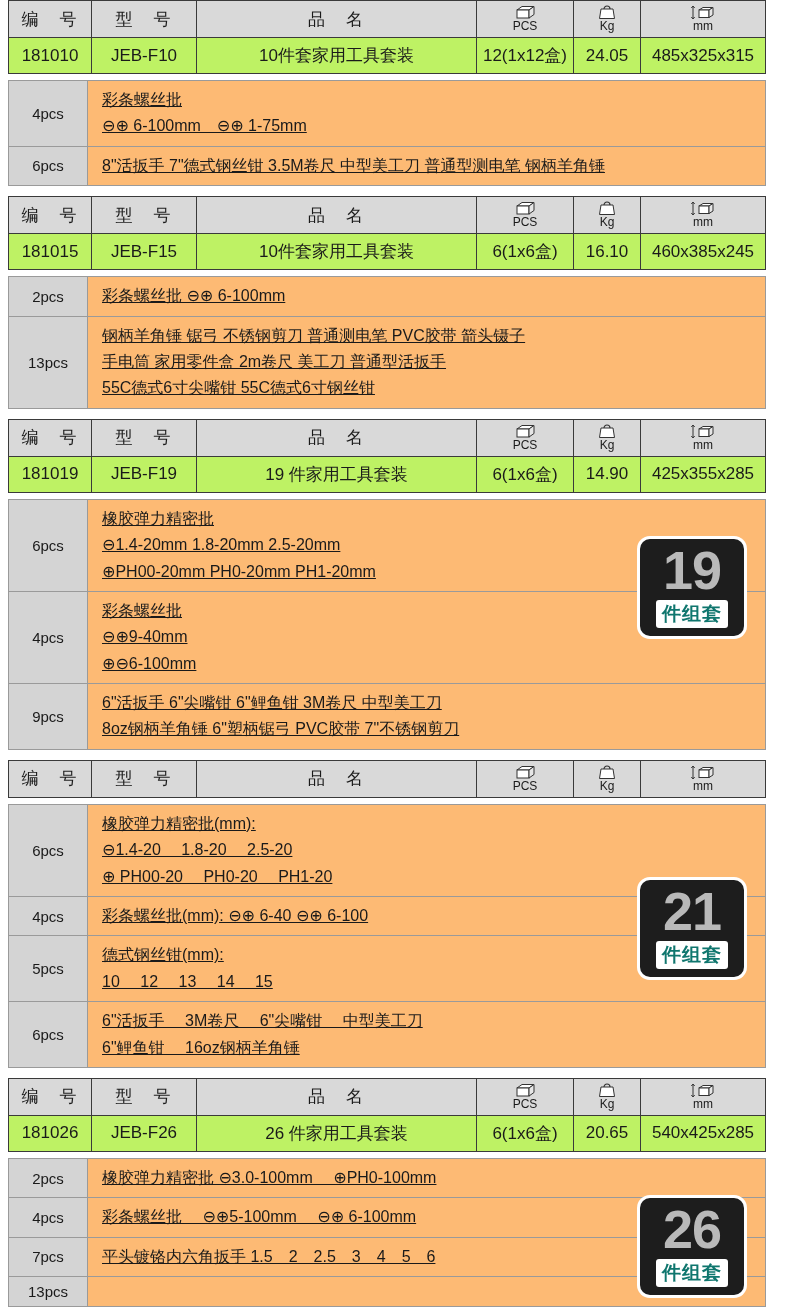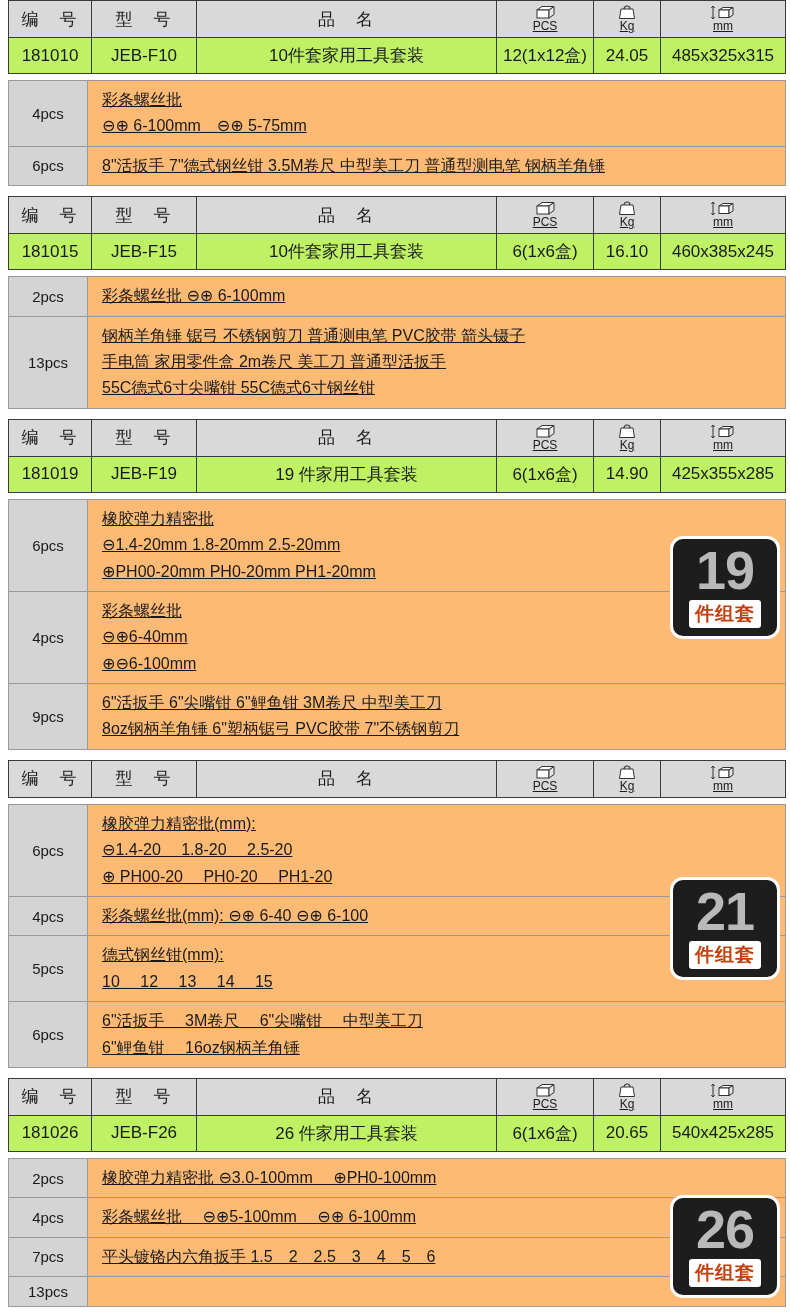--- a/index.html
+++ b/index.html
@@ -3,21 +3,21 @@
 <meta charset="utf-8">
 <style>
   html,body{margin:0;padding:0;background:#ffffff;}
   body{
     width:790px;
     font-family:"Liberation Sans","DejaVu Sans",sans-serif;
     color:#1a1a1a;
     -webkit-font-smoothing:antialiased;
   }
   .page{width:790px;padding:0;box-sizing:border-box;}
-  .block{margin:0 4px 10px 8px;position:relative;}
+  .block{margin:0 24px 10px 8px;position:relative;}
 
   
   table.hdr{
     width:100%;
     border-collapse:collapse;
     table-layout:fixed;
     background:#d9d9d9;
   }
   table.hdr td{
     border:1px solid #3a3a3a;
@@ -39,21 +39,21 @@
     height:31px;
   }
   .col-no{width:78px;}
   .col-model{width:100px;}
   .col-name{width:auto;}
   .col-pcs{width:92px;}
   .col-kg{width:62px;}
   .col-mm{width:120px;}
 
   .unit{
-    display:flex;flex-direction:column;align-items:center;justify-content:center;line-height:1.05;text-decoration:underline;
+    display:flex;flex-direction:column;align-items:center;justify-content:center;line-height:1.05;
   }
   .unit .u-ic{display:block;height:15px;}
   .unit .u-tx{font-size:12px;letter-spacing:0;}
 
   svg.ic{display:block;}
 
   
   table.det{
     width:100%;
     border-collapse:collapse;
@@ -77,41 +77,41 @@
     background:#fdba74;
     padding-left:14px;
     line-height:1.65;
     text-decoration:underline;
   }
   .desc-line{white-space:nowrap;}
 
   
   .badge{
     position:absolute;
-    right:9px;
+    right:22px;
     width:104px;
     background:#1d1d1d;
     border-radius:10px;
     text-align:center;
     padding:6px 0 8px 0;
     box-shadow:0 0 0 3px #ffffff;
   }
   .badge .num{
     display:block;
     font-size:54px;
     line-height:0.95;
     font-weight:bold;
     color:#b9b9b9;
     letter-spacing:-1px;
   }
   .badge .cap{
     display:inline-block;
     margin-top:4px;
     background:#ffffff;
-    color:#c2410c;
+    color:#0f766e;
     font-size:19px;
     font-weight:bold;
     padding:1px 6px;
     border-radius:3px;
     letter-spacing:1px;
   }
 </style>
 </head>
 <body>
 
@@ -169,21 +169,21 @@
             <td>485x325x315</td>
           </tr>
         </tbody>
       </table>
       <table class="det">
         <tbody>
           <tr>
             <td class="qty">4pcs</td>
             <td class="desc">
               <div class="desc-line">彩条螺丝批</div>
-              <div class="desc-line">⊖⊕ 6-100mm　⊖⊕ 5-75mm</div>
+              <div class="desc-line">⊖⊕ 6-100mm　⊖⊕ 1-75mm</div>
             </td>
           </tr>
           <tr>
             <td class="qty">6pcs</td>
             <td class="desc">
               <div class="desc-line">8"活扳手  7"德式钢丝钳  3.5M卷尺  中型美工刀  普通型测电笔  钢柄羊角锤</div>
             </td>
           </tr>
         </tbody>
       </table>
@@ -322,21 +322,21 @@
             <td class="desc">
               <div class="desc-line">橡胶弹力精密批</div>
               <div class="desc-line">⊖1.4-20mm  1.8-20mm  2.5-20mm</div>
               <div class="desc-line">⊕PH00-20mm   PH0-20mm   PH1-20mm</div>
             </td>
           </tr>
           <tr>
             <td class="qty">4pcs</td>
             <td class="desc">
               <div class="desc-line">彩条螺丝批</div>
-              <div class="desc-line">⊖⊕6-40mm</div>
+              <div class="desc-line">⊖⊕9-40mm</div>
               <div class="desc-line">⊕⊖6-100mm</div>
             </td>
           </tr>
           <tr>
             <td class="qty">9pcs</td>
             <td class="desc">
               <div class="desc-line">6"活扳手  6"尖嘴钳  6"鲤鱼钳  3M卷尺  中型美工刀</div>
               <div class="desc-line">8oz钢柄羊角锤  6"塑柄锯弓  PVC胶带  7"不锈钢剪刀</div>
             </td>
           </tr>

